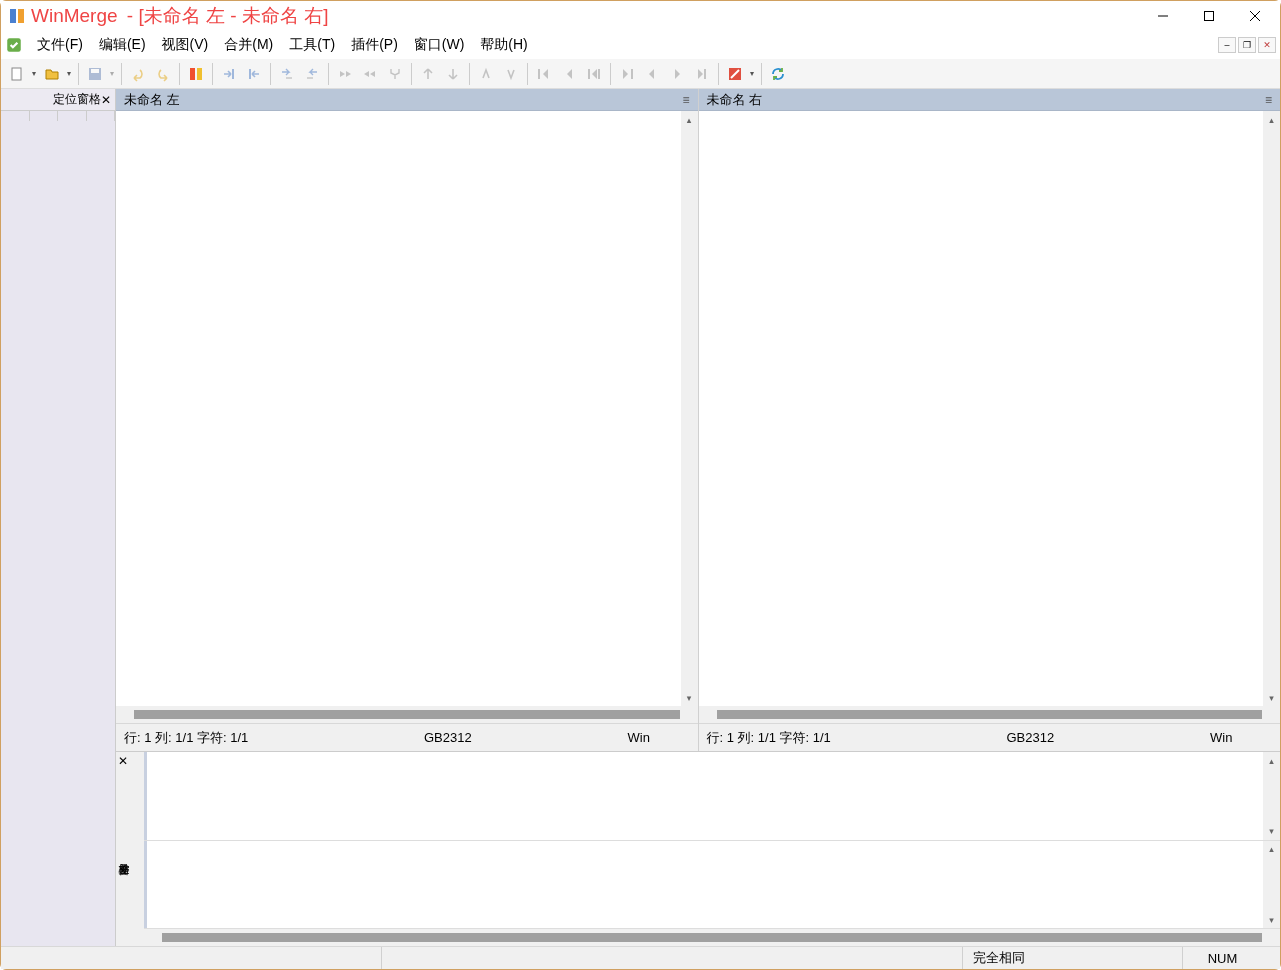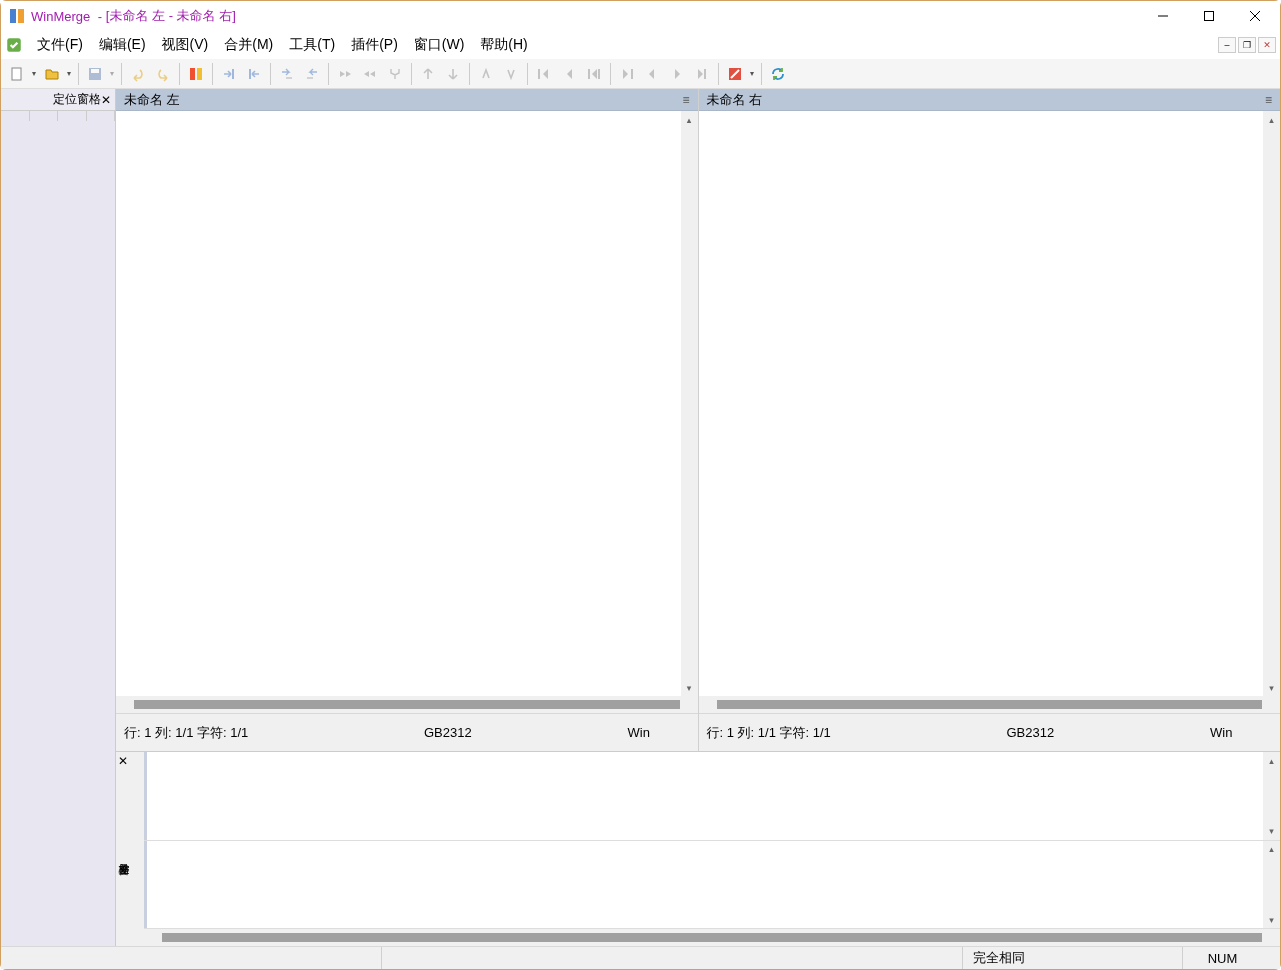--- a/index.html
+++ b/index.html
@@ -3,21 +3,21 @@
 <meta charset="utf-8">
 <style>
 * { margin: 0; padding: 0; box-sizing: border-box; font-family: "Microsoft YaHei", "Segoe UI", sans-serif; }
 html, body { width: 1281px; height: 970px; overflow: hidden; background: #fff; }
 
 .window { width: 100%; height: 100%; display: flex; flex-direction: column; border: 1px solid #d0a060; border-radius: 6px; }
 
 
 .titlebar { height: 30px; display: flex; align-items: center; padding: 0 2px 0 8px; background: #fff; }
 .titlebar .app-icon { width: 16px; height: 16px; margin-right: 6px; }
-.titlebar .title-text { font-size: 13px; color: #a21caf; flex: 0 0 auto; }
+.titlebar .title-text { font-size: 19px; color: #ef4444; flex: 0 0 auto; }
 .titlebar .spacer { flex: 1; }
 .winbtn { width: 46px; height: 30px; display: flex; align-items: center; justify-content: center; color: #000; }
 
 
 .menubar { height: 28px; display: flex; align-items: center; background: #fff; padding-left: 4px; border-bottom: 0; }
 .menubar .mdi-icon { width: 18px; height: 18px; margin-right: 6px; }
 .menubar .menu-item { font-size: 14px; padding: 3px 8px; cursor: default; }
 .menubar .mdi-controls { margin-left: auto; display: flex; gap: 2px; padding-right: 4px; }
 .menubar .mdi-btn { width: 18px; height: 16px; border: 1px solid #ccc; display: flex; align-items: center; justify-content: center; font-size: 9px; background: #f8f8f8; }
 
@@ -50,21 +50,21 @@
 .file-pane { flex: 1; display: flex; flex-direction: column; min-width: 0; border-left: 1px solid #d0d0d0; }
 .file-pane:first-child { border-left: none; }
 .file-head { height: 22px; background: #b9c6d8; color: #000; display: flex; align-items: center; justify-content: space-between; padding: 0 8px; font-size: 13px; border-bottom: 1px solid #a9b6c8; text-align: center; }
 .file-head .menu-icon { font-size: 12px; color: #555; }
 .file-body { flex: 1; position: relative; }
 .textarea { width: 100%; height: 100%; border: none; resize: none; outline: none; font-family: Consolas, monospace; font-size: 13px; padding: 2px 3px; }
 .scroll-v { position: absolute; right: 0; top: 0; width: 17px; height: 100%; background: #f0f0f0; display:flex; flex-direction:column; }
 .scroll-v .arrow{height:17px;display:flex;align-items:center;justify-content:center;font-size:9px;color:#666;}
 .scroll-h-wrap { height: 17px; background: #f0f0f0; display:flex; align-items:center; }
 .scroll-h-wrap .thumb { height: 9px; flex:1; background: #a0a0a0; margin: 0 18px; border-radius:0; }
-.file-status { height: 38px; background: #f0f0f0; display: flex; align-items: center; font-size: 13px; border-top: 1px solid #d8d8d8; }
+.file-status { height: 28px; background: #f0f0f0; display: flex; align-items: center; font-size: 13px; border-top: 1px solid #d8d8d8; }
 .file-status .cell { padding: 0 8px; }
 .file-status .cell.pos { flex: 0 0 300px; }
 .file-status .cell.enc { width: 150px; }
 .file-status .cell.eol { width: 60px; margin-left:auto; }
 .file-status .grip { width: 18px; }
 
 
 .diff-pane { height: 195px; display: flex; border-top: 1px solid #ccc; }
 .diff-left { width: 28px; background: #f0f0f0; display: flex; flex-direction: column; }
 .diff-left .x { font-size: 12px; padding: 2px; cursor: default; }

